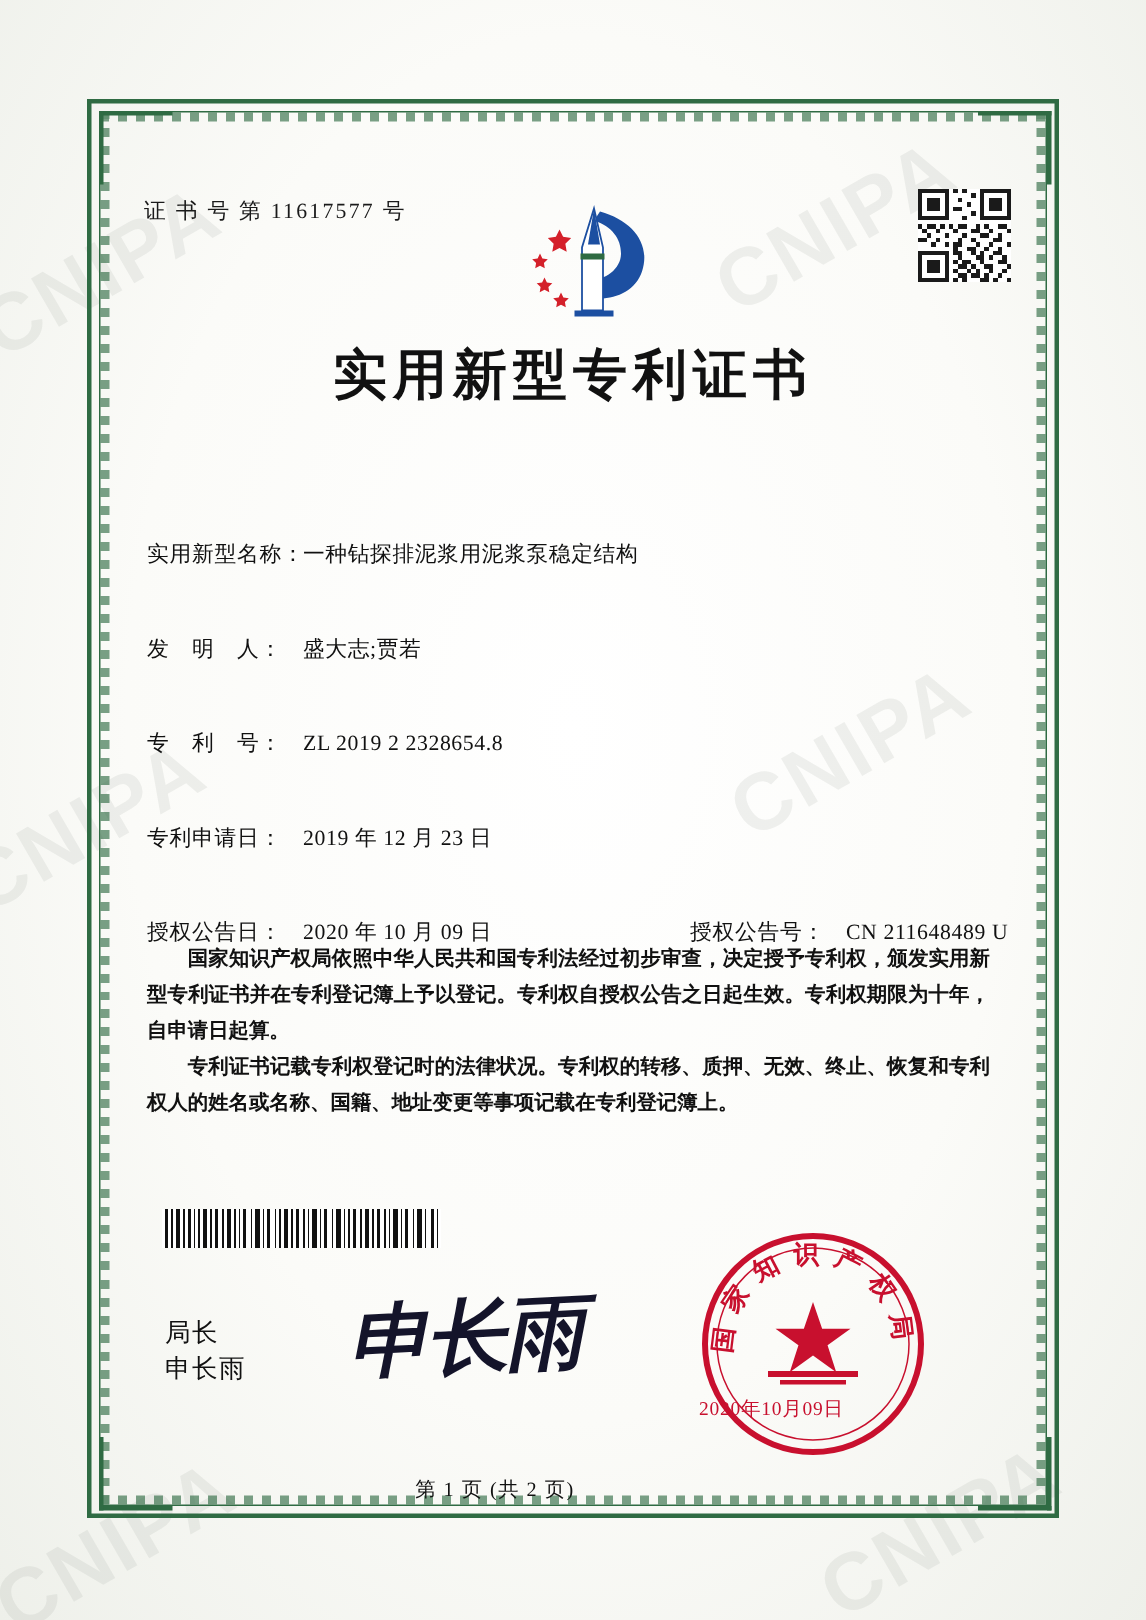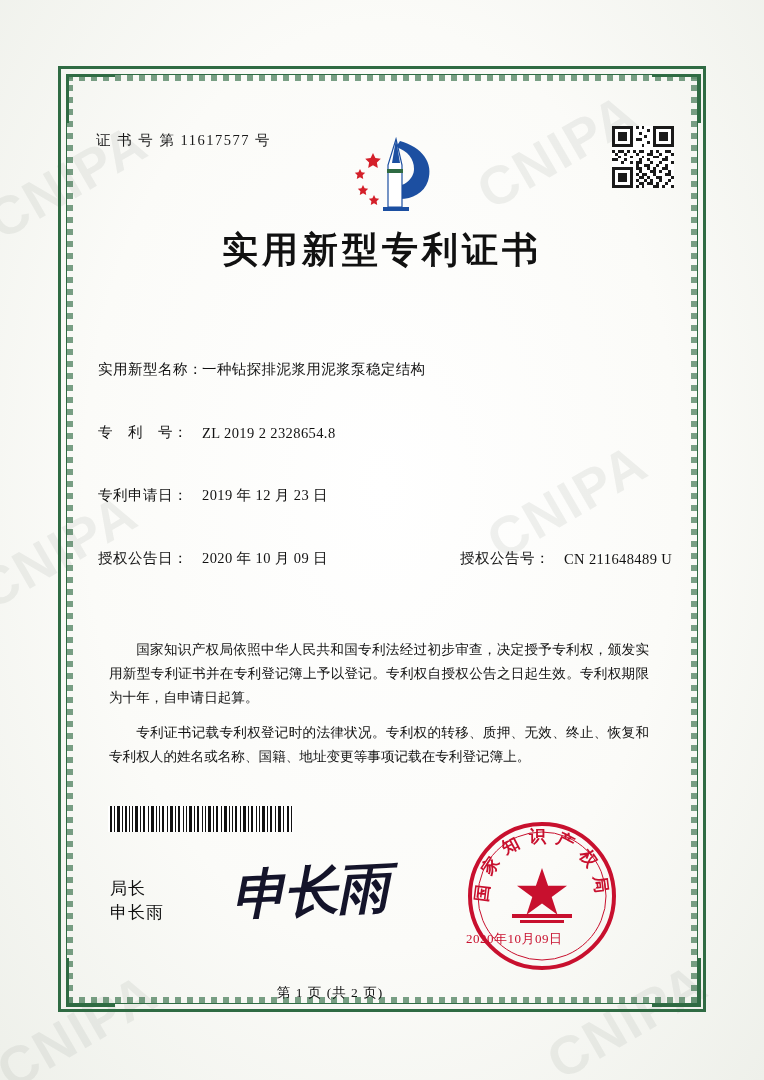--- a/index.html
+++ b/index.html
@@ -144,21 +144,21 @@
   
   .paras {
     position: absolute;
     left: 98px; top: 627px;
     width: 562px;
     font-size: 13.6px;
     line-height: 24px;
     color: #111;
     text-align: justify;
   }
-  .paras p { margin: 11px; text-indent: 2em; }
+  .paras p { margin: 0; text-indent: 2em; font-weight: bold; }
 
   
   .barcode {
     position: absolute;
     left: 108px; top: 806px;
     width: 186px; height: 26px;
   }
 
   
   .sign-label {
@@ -350,20 +350,24 @@
   </svg>
 
   <div class="doc-title">实用新型专利证书</div>
 
   <div class="fields">
     <div class="frow">
       <span class="flabel">实用新型名称：</span>
       <span class="fval">一种钻探排泥浆用泥浆泵稳定结构</span>
     </div>
     <div class="frow">
+      <span class="flabel">发　明　人：</span>
+      <span class="fval">盛大志;贾若</span>
+    </div>
+    <div class="frow">
       <span class="flabel">专　利　号：</span>
       <span class="fval">ZL 2019 2 2328654.8</span>
     </div>
     <div class="frow">
       <span class="flabel">专利申请日：</span>
       <span class="fval">2019 年 12 月 23 日</span>
     </div>
     <div class="frow split">
       <span class="flabel">授权公告日：</span>
       <span class="fval">2020 年 10 月 09 日</span>

